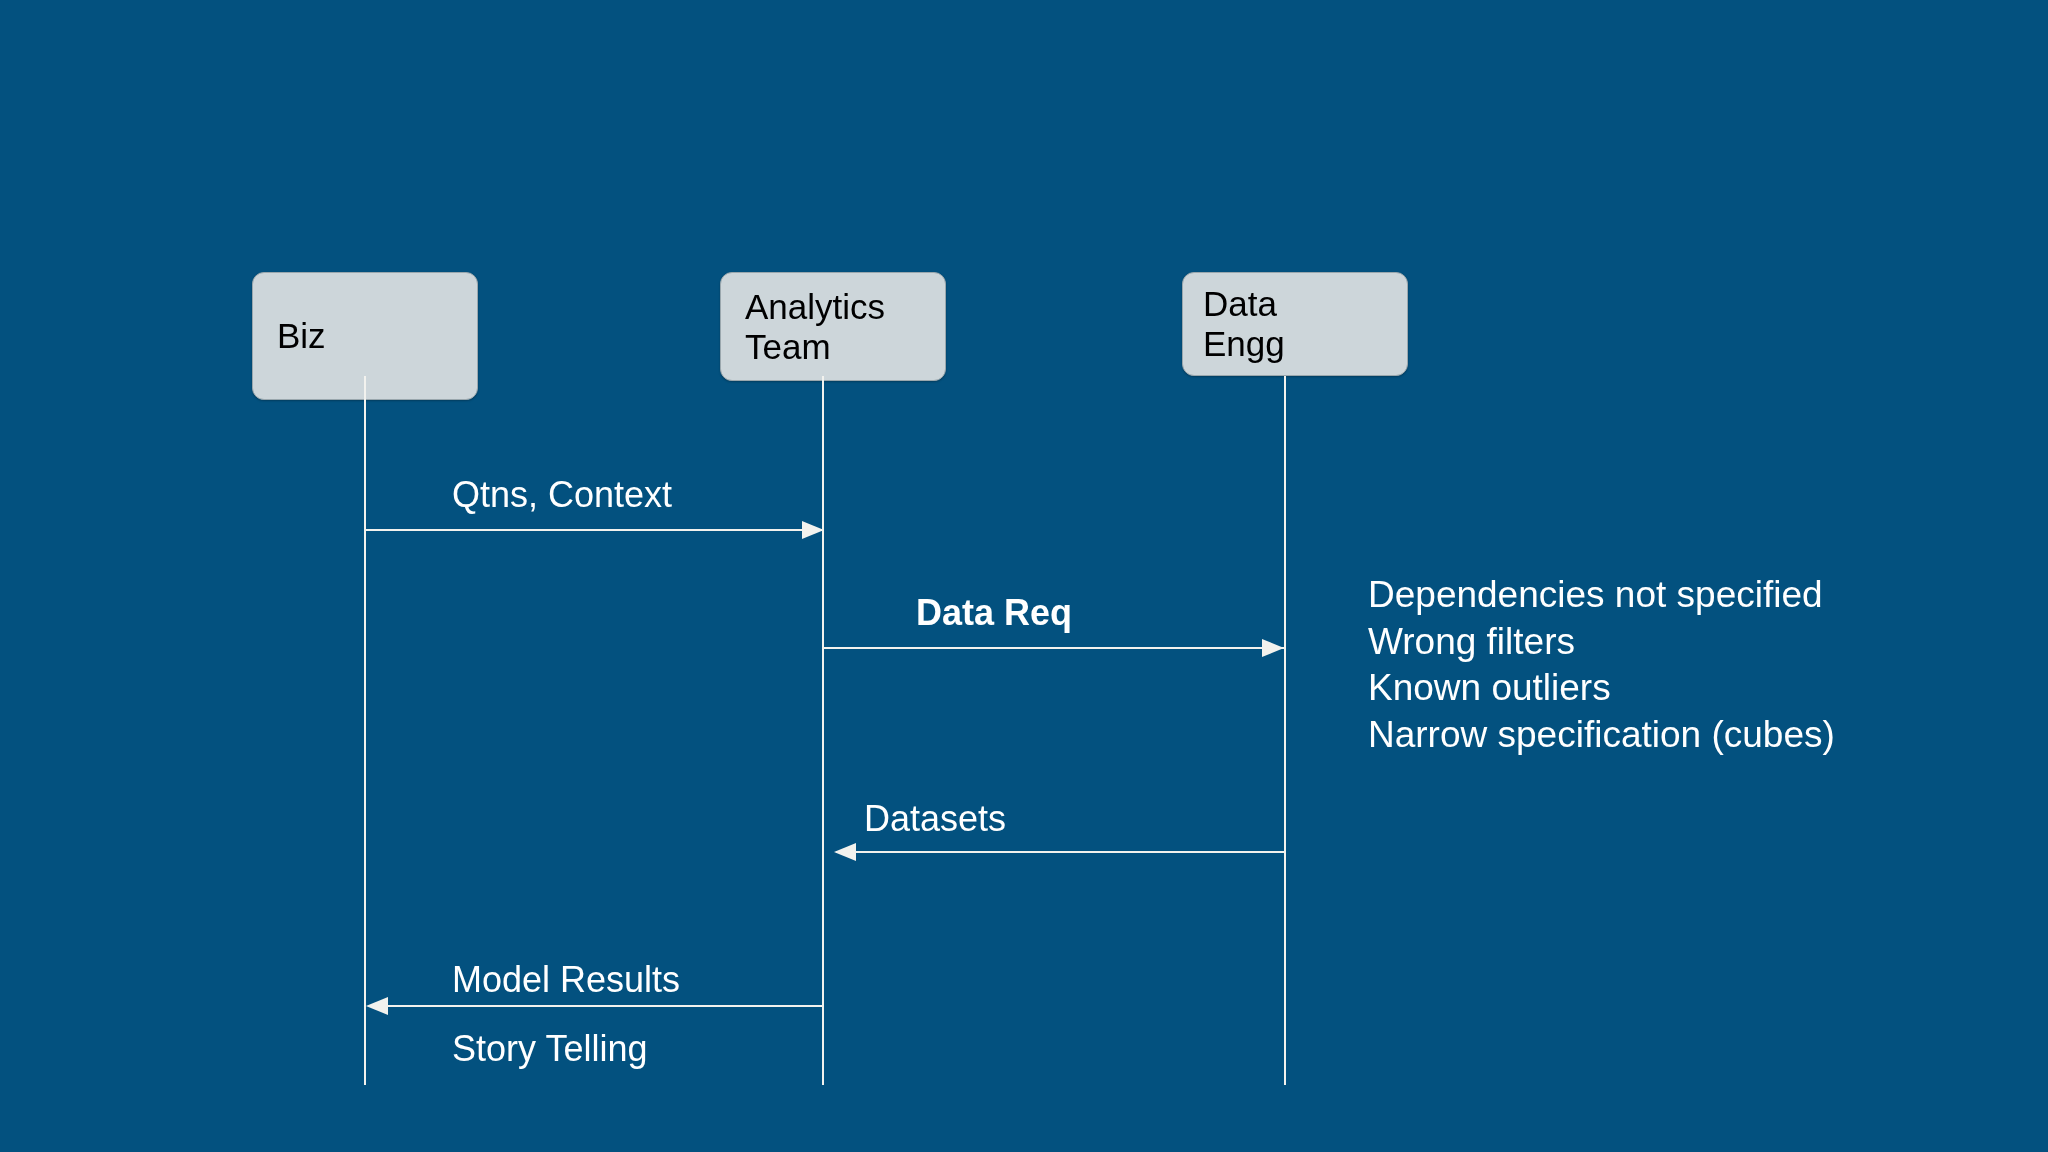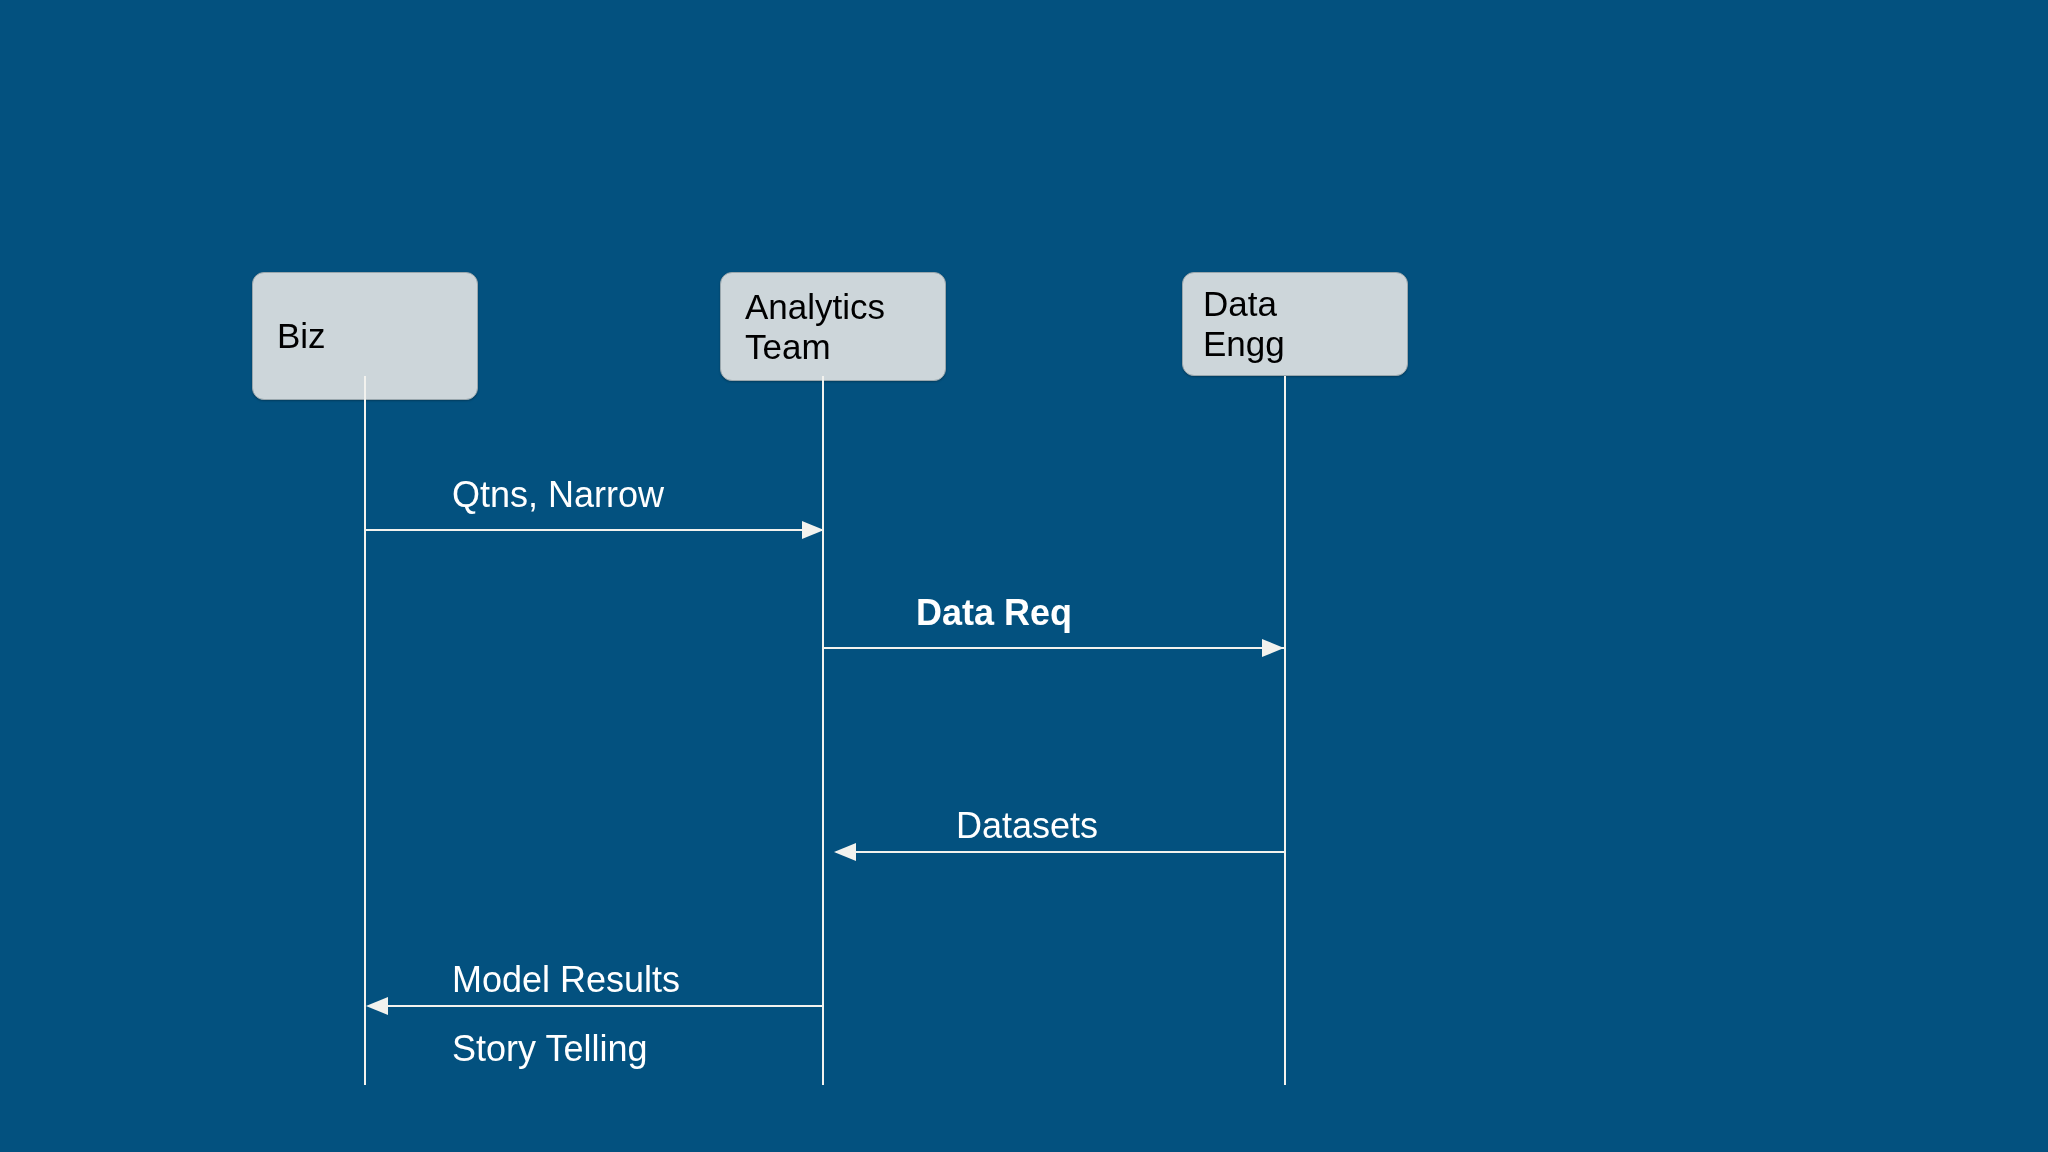--- a/index.html
+++ b/index.html
@@ -117,32 +117,38 @@
 
   <div class="actor-box" style="left:1182px; top:272px; width:226px; height:104px;padding-left:20px;">
     <span>Data
 Engg</span>
   </div>
 
   <div class="lifeline" style="left:364px; top:376px; height:709px;"></div>
   <div class="lifeline" style="left:822px; top:376px; height:709px;"></div>
   <div class="lifeline" style="left:1284px; top:376px; height:709px;"></div>
 
-  <div class="msg-label" style="left:452px; top:475px;">Qtns, Narrow</div>
+  <div class="msg-label" style="left:452px; top:475px;">Qtns, Context</div>
   <div class="msg-line" style="left:366px; top:529px; width:458px;"></div>
   <div class="arrowhead right" style="left:802px; top:521px;"></div>
 
   <div class="msg-label bold" style="left:916px; top:593px;">Data Req</div>
   <div class="msg-line" style="left:824px; top:647px; width:460px;"></div>
   <div class="arrowhead right" style="left:1262px; top:639px;"></div>
 
-  <div class="msg-label" style="left:956px; top:799px;margin-top:7px;">Datasets</div>
+  <div class="msg-label" style="left:864px; top:799px;">Datasets</div>
   <div class="msg-line" style="left:836px; top:851px; width:448px;"></div>
   <div class="arrowhead left" style="left:834px; top:843px;"></div>
 
   <div class="msg-label" style="left:452px; top:936px;margin-top:24px;">Model Results</div>
   <div class="msg-line" style="left:378px; top:1005px; width:446px;"></div>
   <div class="arrowhead left" style="left:366px; top:997px;"></div>
 
   <div class="msg-label" style="left:452px; top:1029px;">Story Telling</div>
 
+  <div id="annotations">
+    <div>Dependencies not specified</div>
+    <div>Wrong filters</div>
+    <div>Known outliers</div>
+    <div>Narrow specification (cubes)</div>
+  </div>
 
 </div>
 
 </body></html>

